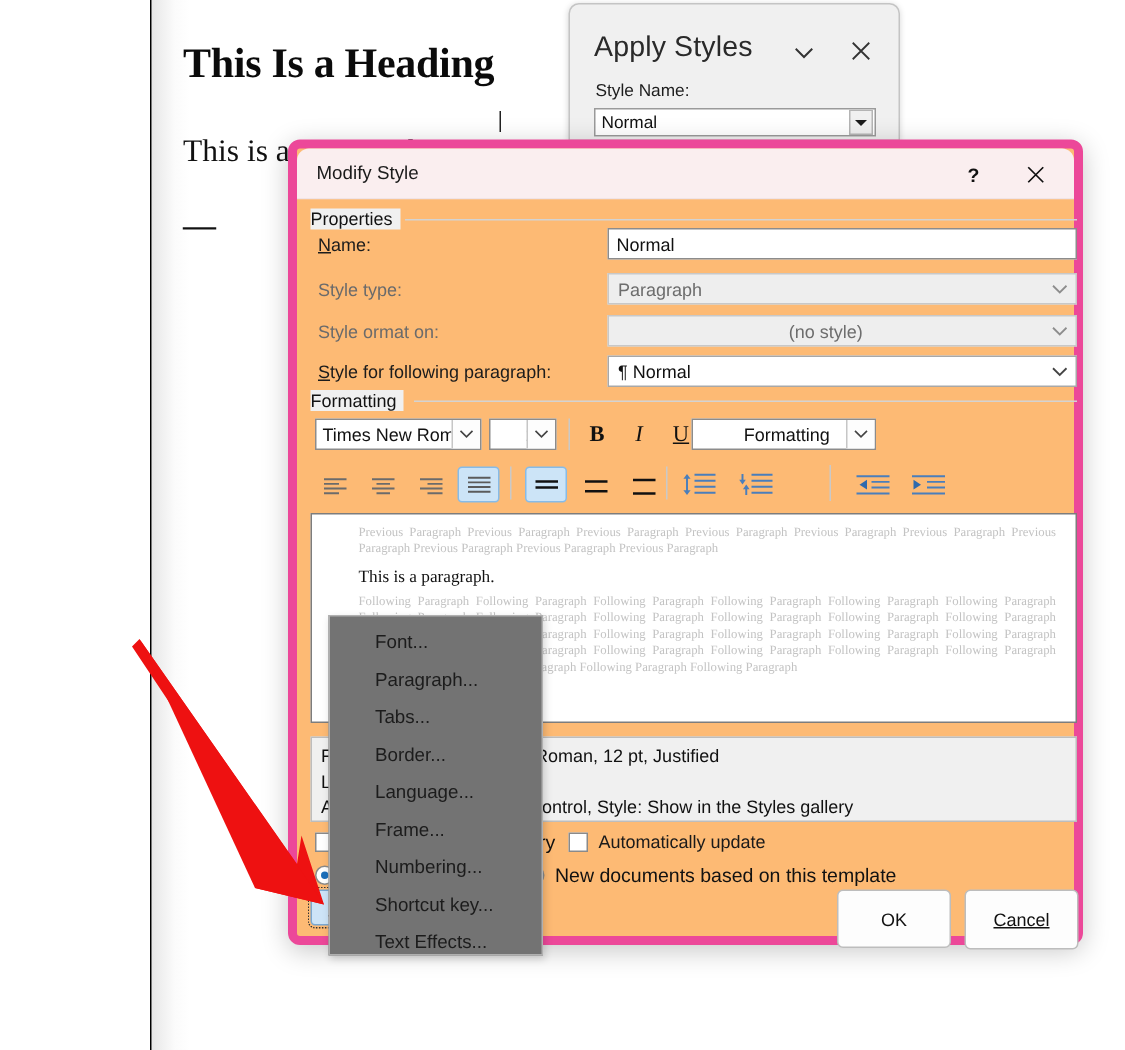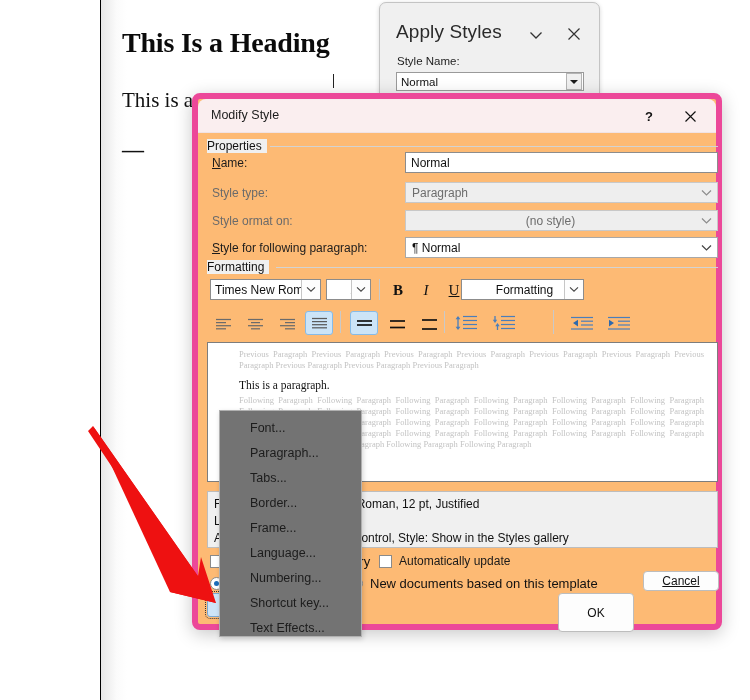--- a/index.html
+++ b/index.html
@@ -566,41 +566,41 @@
   <div class="radio-row" style="left:152px; top:477px;">
     <span class="radio"></span>
     <span class="lbl">New documents based on this template</span>
   </div>
 
   <div id="format-button">
     <span><span style="text-decoration:underline">F</span>ormat</span>
     <span class="caret"></span>
   </div>
   <div class="btn" style="left:360px; top:494px; width:76px; height:39px;">OK</div>
-  <div class="btn" style="left:445px; top:472px; width:76px; height:20px;text-decoration:underline;">Cancel</div>
+  <div class="btn" style="left:445px; top:494px; width:76px; height:40px;text-decoration:underline;">Cancel</div>
 </div>
 
 <div id="format-menu">
   <div class="menu-item">
       <span>Font...</span>
     </div>
   <div class="menu-item">
       <span>Paragraph...</span>
     </div>
   <div class="menu-item">
       <span>Tabs...</span>
     </div>
   <div class="menu-item">
       <span>Border...</span>
     </div>
   <div class="menu-item">
+      <span>Language...</span>
+    </div>
+  <div class="menu-item">
       <span>Frame...</span>
-    </div>
-  <div class="menu-item">
-      <span>Language...</span>
     </div>
   <div class="menu-item">
       <span>Numbering...</span>
     </div>
   <div class="menu-item">
       <span>Shortcut key...</span>
     </div>
   <div class="menu-item">
       <span>Text Effects...</span>
     </div>

